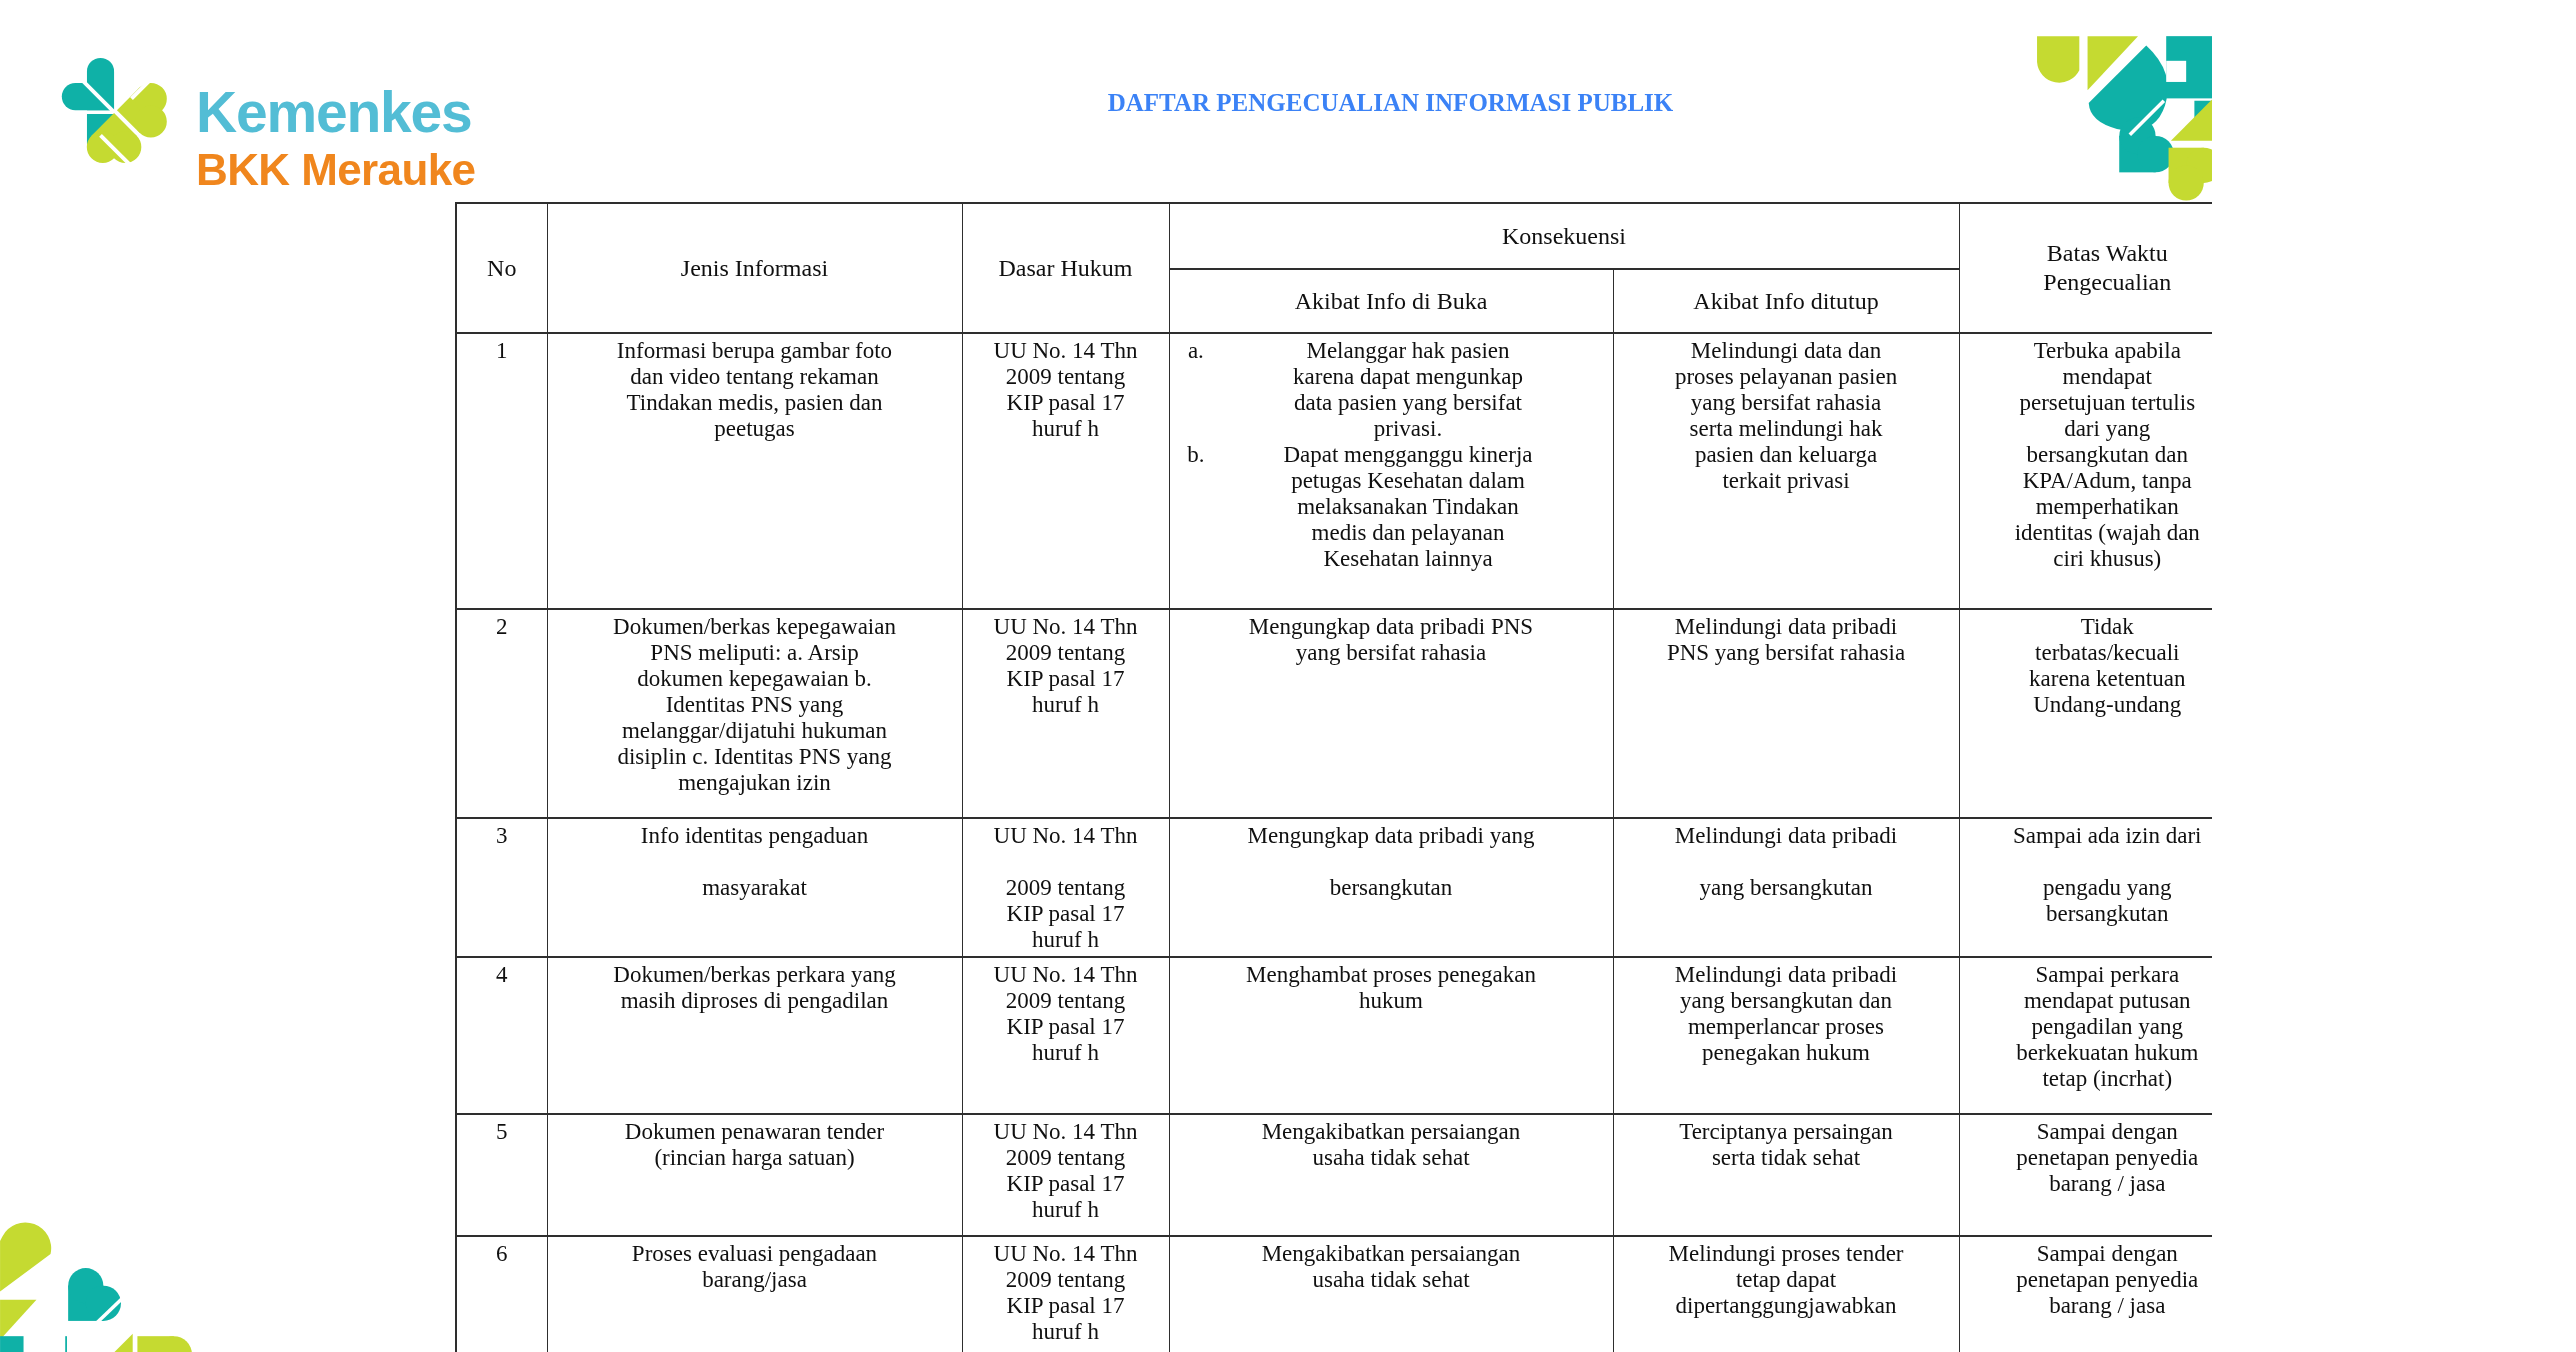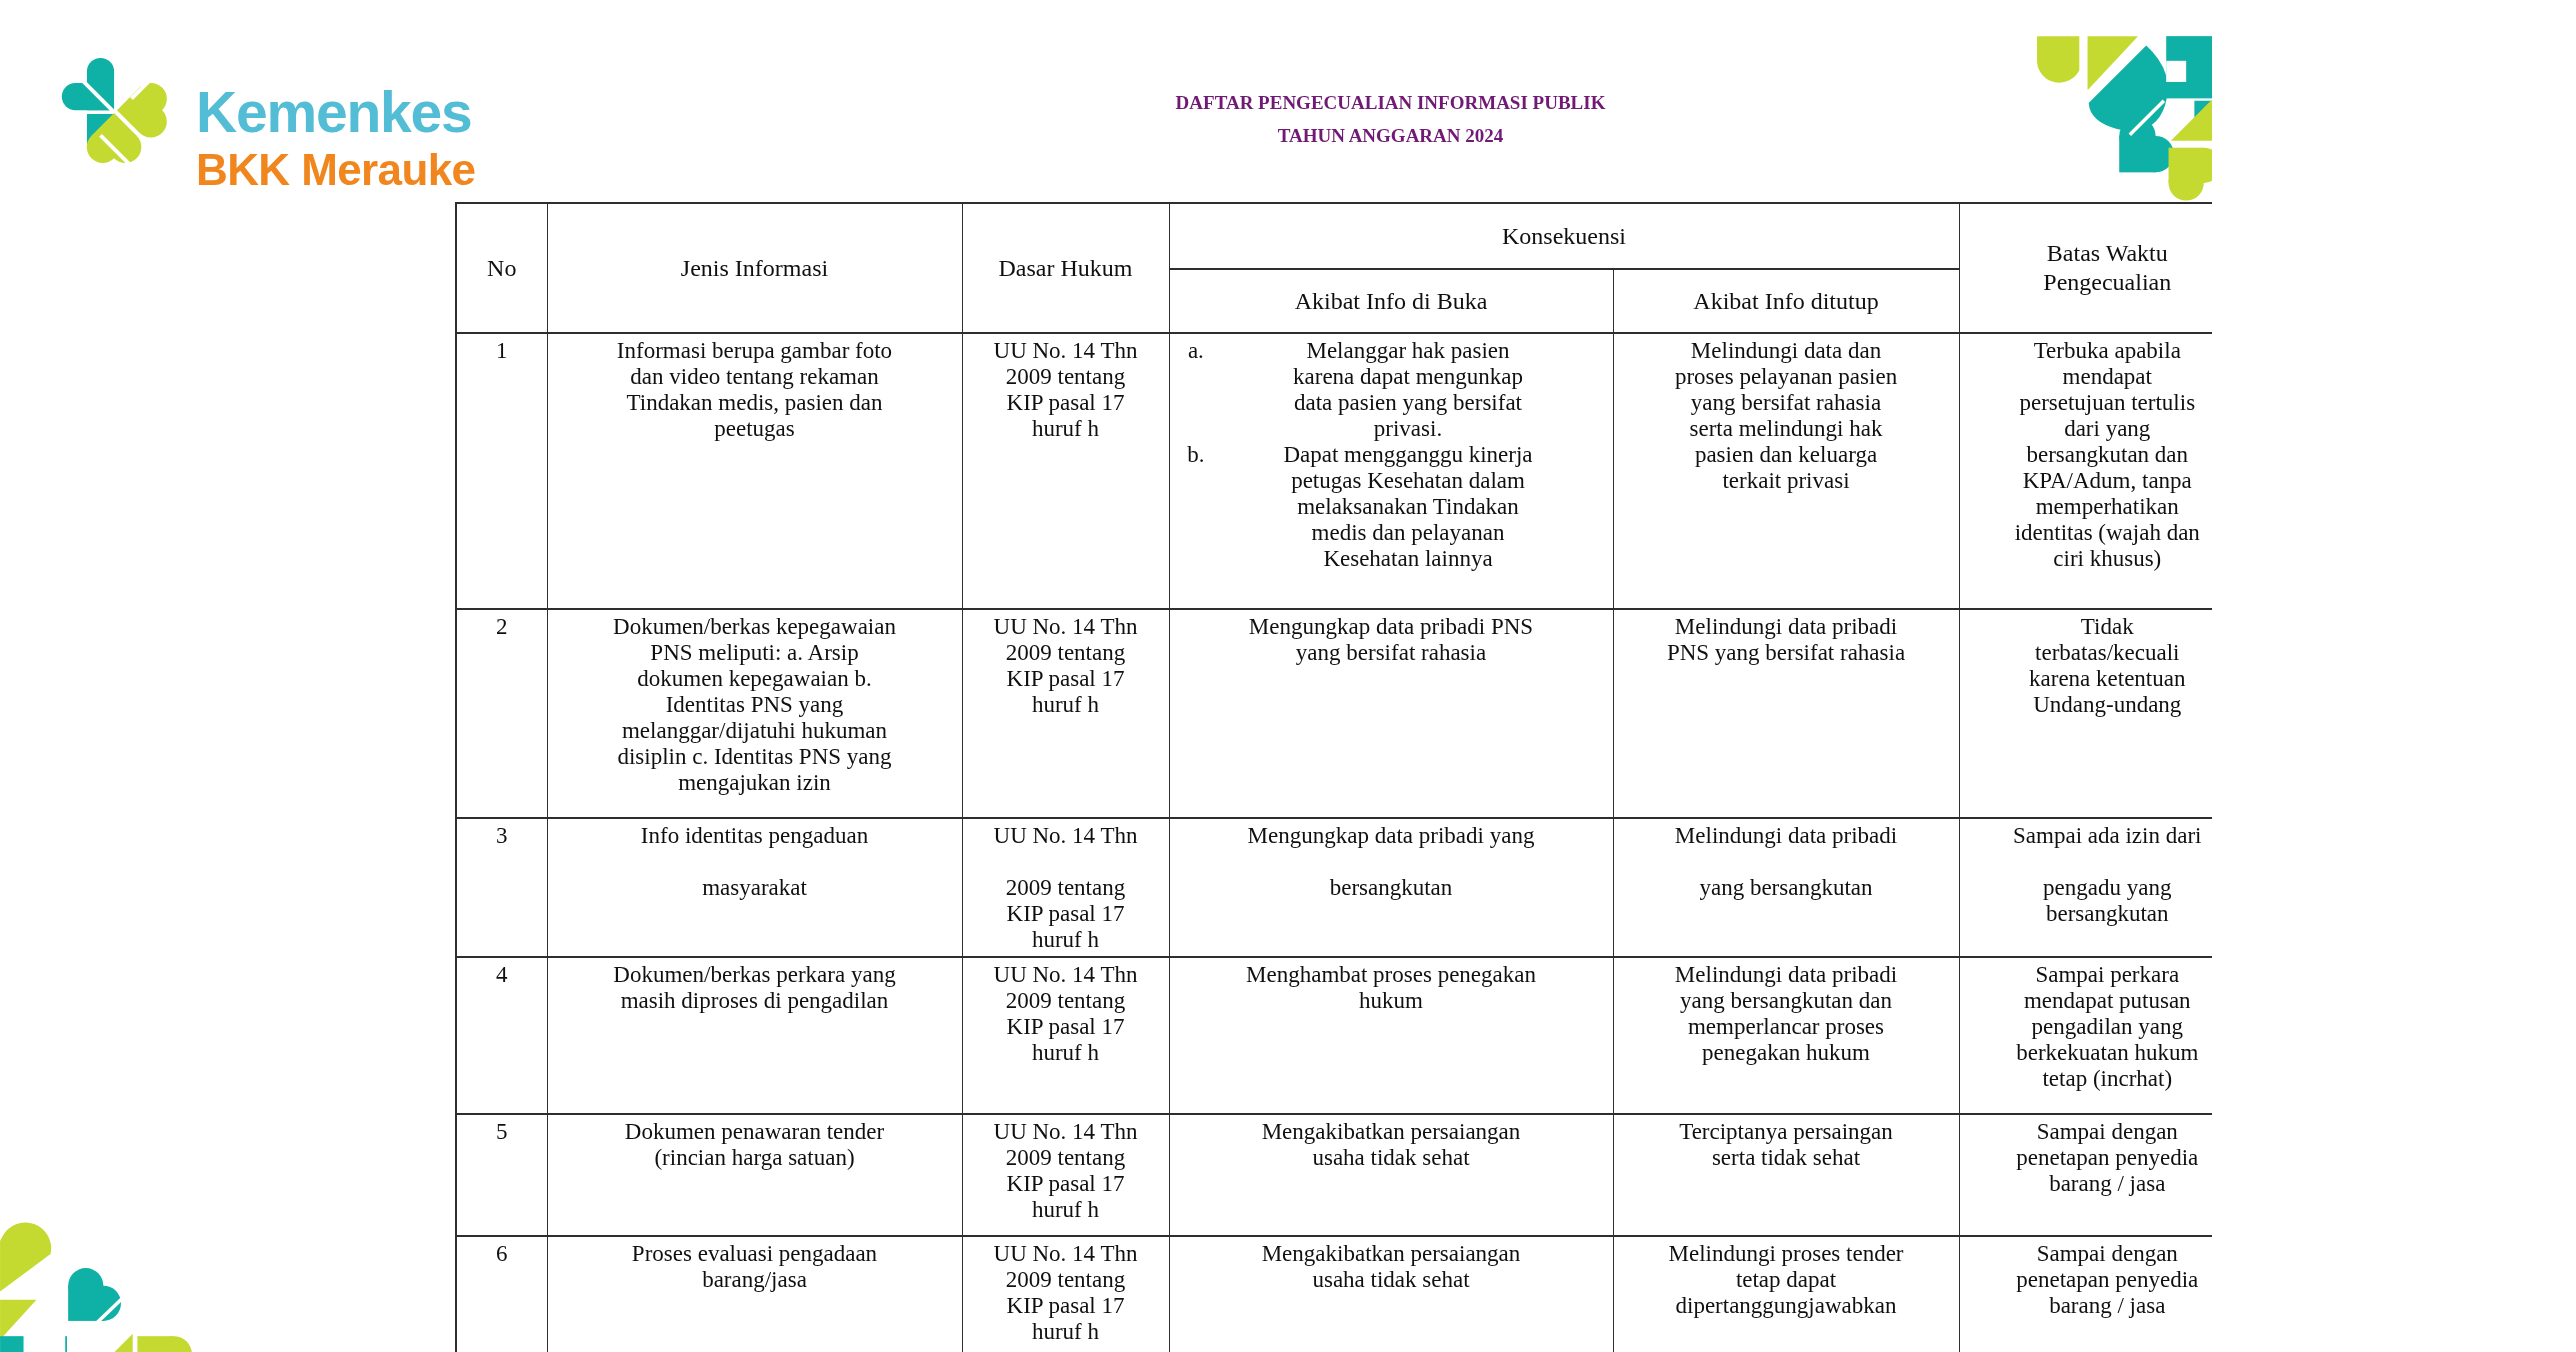--- a/index.html
+++ b/index.html
@@ -24,21 +24,21 @@
   .c-lime{fill:var(--lime,#c5da31);}
   .c-navy{fill:var(--navy,#1e63ac);}
   .slit{stroke:#fff;stroke-width:4;}
   .slit-w{stroke:#fff;stroke-width:6;}
   
   .corner-tr{position:absolute;top:0;right:0;}
   .corner-bl{position:absolute;left:0;bottom:0;}
   
   .title{
     position:absolute;left:845px;top:50px;width:1091px;
-    text-align:center;font-weight:700;font-size:19px;line-height:33px;color:#701a75;
+    text-align:center;font-weight:700;font-size:25px;line-height:33px;color:#3b82f6;
   }
   
   .extable{
     position:absolute;left:455px;top:166px;width:1799px;
     border-collapse:collapse;table-layout:fixed;
     font-size:23px;color:#101010;
     border:2.3px solid #2e2e2e;
   }
   .extable th,.extable td{
     border:1.8px solid #2e2e2e;
@@ -128,21 +128,20 @@
     <polygon class="c-lime" points="136,318 226,228 226,318"></polygon>
     <g transform="translate(234,232) rotate(90)">
       <rect class="c-lime" x="0" y="-62" width="62" height="62"></rect>
       <circle class="c-lime" cx="31" cy="-62" r="31"></circle>
       <circle class="c-lime" cx="62" cy="-31" r="31"></circle>
     </g>
   </svg>
 
   <div class="title">
     <div>DAFTAR PENGECUALIAN INFORMASI PUBLIK</div>
-    <div>TAHUN ANGGARAN 2024</div>
   </div>
 
   <table class="extable">
     <colgroup>
       <col style="width:91px">
       <col style="width:415px">
       <col style="width:207px">
       <col style="width:444px">
       <col style="width:346px">
       <col style="width:297px">

